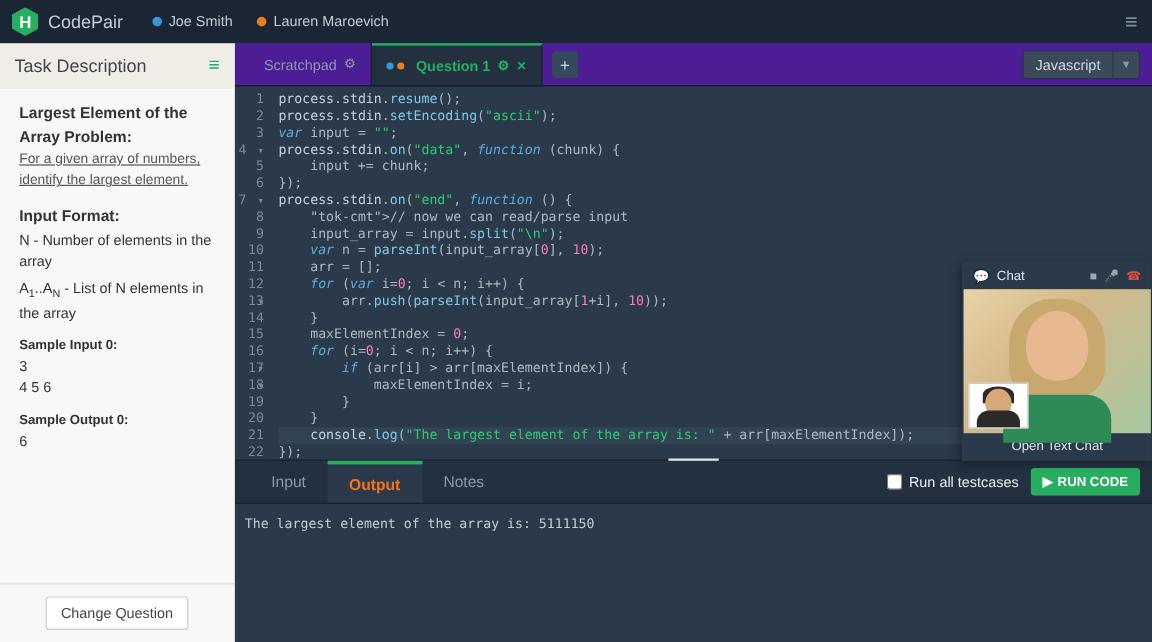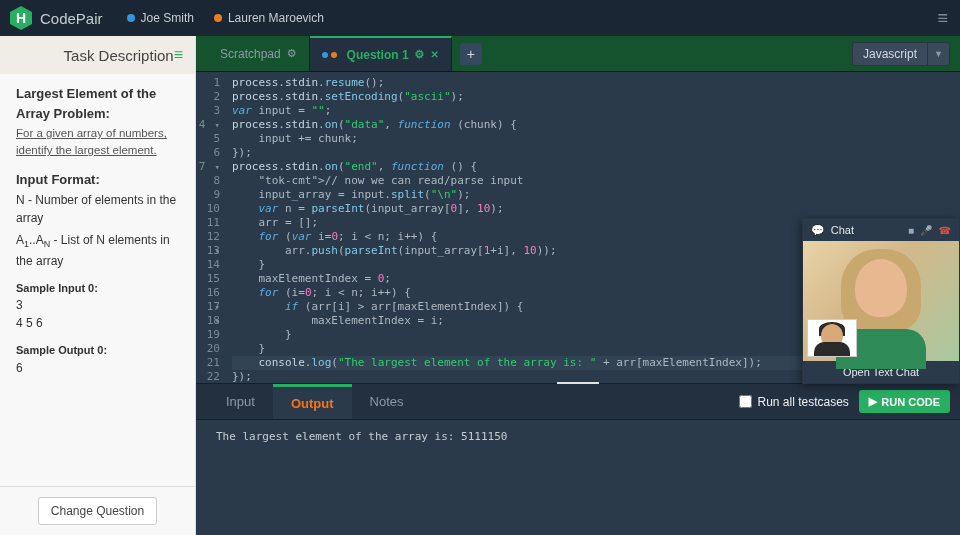--- a/index.html
+++ b/index.html
@@ -10,36 +10,36 @@
 .brand { color: #c5cdd3; font-size: 15px; font-weight: 300; margin-right: 24px; }
 .participant { display: flex; align-items: center; margin-right: 20px; font-size: 12px; text-align: center; }
 .dot { width: 8px; height: 8px; border-radius: 50%; margin-right: 6px; }
 .dot.blue { background: #3498db; }
 .dot.orange { background: #e67e22; }
 .hamburger { position: absolute; right: 12px; color: #7a8a99; cursor: pointer; font-size: 18px; }
 
 .main { display: flex; height: 499px; }
 
 .sidebar { width: 196px; background: #f8f8f8; border-right: 1px solid #ddd; display: flex; flex-direction: column; }
-.sidebar-head { padding: 10px 12px; display: flex; align-items: center; justify-content: flex-end; background: #f0ede6; }
+.sidebar-head { padding: 10px 12px; display: flex; align-items: center; justify-content: space-between; background: #f0ede6; gap: 44px; }
 .sidebar-title { font-size: 15px; color: #444; font-weight: 400; }
 .sidebar-menu { color: #27ae60; cursor: pointer; }
 .task-body { padding: 10px 16px; font-size: 12px; color: #333; line-height: 1.5; overflow: auto; flex: 1; }
 .task-body .ptitle { font-weight: bold; font-size: 13px; margin-bottom: 2px; }
 .task-body .desc { font-size: 11.5px; color: #555; margin-bottom: 10px; text-decoration: underline; }
 .task-body .ifmt { font-weight: bold; font-size: 13px; margin-bottom: 2px; }
 .task-body .line { font-size: 12px; margin-bottom: 4px; }
 .sub { font-size: 9px; vertical-align: sub; }
 .sample-label { font-weight: bold; font-size: 11px; margin-top: 10px; }
 .sample-line { font-size: 12px; }
 .sidebar-footer { padding: 10px; border-top: 1px solid #ddd; display: flex; justify-content: center; }
 .change-btn { background: #fff; border: 1px solid #ccc; border-radius: 3px; padding: 6px 12px; font-size: 12px; cursor: pointer; color: #444; }
 
 .editor-area { flex: 1; background: #2a3a4a; display: flex; flex-direction: column; position: relative; }
-.tabbar { height: 36px; background: #14532d; display: flex; align-items: center; padding-left: 12px; position: relative; border-bottom: 1px solid #0e1820; }
+.tabbar { height: 36px; background: #4c1d95; display: flex; align-items: center; padding-left: 12px; position: relative; border-bottom: 1px solid #0e1820; }
 .tab { display: flex; align-items: center; gap: 6px; padding: 0 12px; height: 100%; font-size: 12px; color: #8a9aa8; border-right: 1px solid #16202b; cursor: pointer; }
 .tab.active { color: #27ae60; font-weight: bold; border-top: 2px solid #27ae60; background: #223040; }
 .tab .gear { font-size: 11px; }
 .tab .close { font-size: 10px; }
 .tab-dots { display: flex; gap: 3px; margin-right: 4px; }
 .tab-dots .d { width: 6px; height: 6px; border-radius: 50%; }
 .d.blue { background: #3498db; } .d.orange { background: #e67e22; }
 .addtab { width: 22px; height: 22px; background: #34495e; color: #cfd8e0; display: flex; align-items: center; justify-content: center; border-radius: 3px; margin-left: 8px; cursor: pointer; font-size: 14px; }
 .lang-select { position: absolute; right: 10px; display: flex; align-items: center; background: #3a4a5a; border: 1px solid #2a3542; border-radius: 3px; height: 24px; cursor: pointer; }
 .lang-select .lbl { padding: 0 10px; font-size: 12px; color: #cfd8e0; }
@@ -61,21 +61,21 @@
 .drag-handle { position: absolute; left: 50%; transform: translateX(-50%); top: -2px; width: 42px; height: 14px; background: #dfe4e8; border-radius: 0 0 6px 6px; display: flex; align-items: center; justify-content: center; cursor: ns-resize; font-size: 8px; color: #888; }
 
 .bottom-panel { height: 152px; background: #2a3a4a; border-top: 1px solid #16202b; display: flex; flex-direction: column; position: relative; }
 .bottom-tabs { height: 36px; display: flex; align-items: center; padding-left: 12px; border-bottom: 1px solid #16202b; position: relative; background: #223040; }
 .btab { padding: 0 18px; height: 100%; display: flex; align-items: center; font-size: 13px; color: #8a9aa8; cursor: pointer; }
 .btab.active { background: #2a3a4a; color: #f97316; font-weight: bold; border-top: 3px solid #27ae60; }
 .right-ctrl { position: absolute; right: 10px; display: flex; align-items: center; gap: 10px; }
 .chk { display: flex; align-items: center; gap: 5px; font-size: 12px; color: #eee; cursor: pointer; }
 .chk input { width: 13px; height: 13px; }
 .runbtn { background: #27ae60; color: #fff; border: none; border-radius: 3px; padding: 5px 10px; font-size: 11px; font-weight: bold; cursor: pointer; display: flex; align-items: center; gap: 4px; }
-.console { flex: 1; padding: 10px 20px; font-family: monospace; font-size: 11px; color: #c5cdd3; }
+.console { flex: 1; padding: 10px 8px; font-family: monospace; font-size: 11px; color: #c5cdd3; }
 
 .chat-panel { position: absolute; right: 0; top: 182px; width: 158px; background: #3a4a5a; border: 1px solid #2a3542; box-shadow: -2px 2px 8px rgba(0,0,0,.4); z-index: 50; }
 .chat-head { height: 22px; background: #2a3a4a; display: flex; align-items: center; padding: 0 8px; color: #e0e6ec; font-size: 11px; gap: 6px; }
 .chat-head .spacer { flex: 1; }
 .chat-head .icon { font-size: 10px; color: #9aaab8; cursor: pointer; }
 .chat-head .hangup { color: #e74c3c; }
 .video-main { width: 156px; height: 120px; background: linear-gradient(135deg,#e8d4a8 0%, #d4b88a 40%, #a8c8a0 100%); position: relative; }
 .person1 { position: absolute; left: 50%; top: 18px; transform: translateX(-50%); }
 .face { width: 52px; height: 58px; background: #e8b890; border-radius: 50% 50% 45% 45%; position: relative; }
 .hair { position: absolute; width: 80px; height: 82px; background: #c9a870; border-radius: 45% 45% 30% 30%; top: -10px; left: -14px; z-index: -1; }

